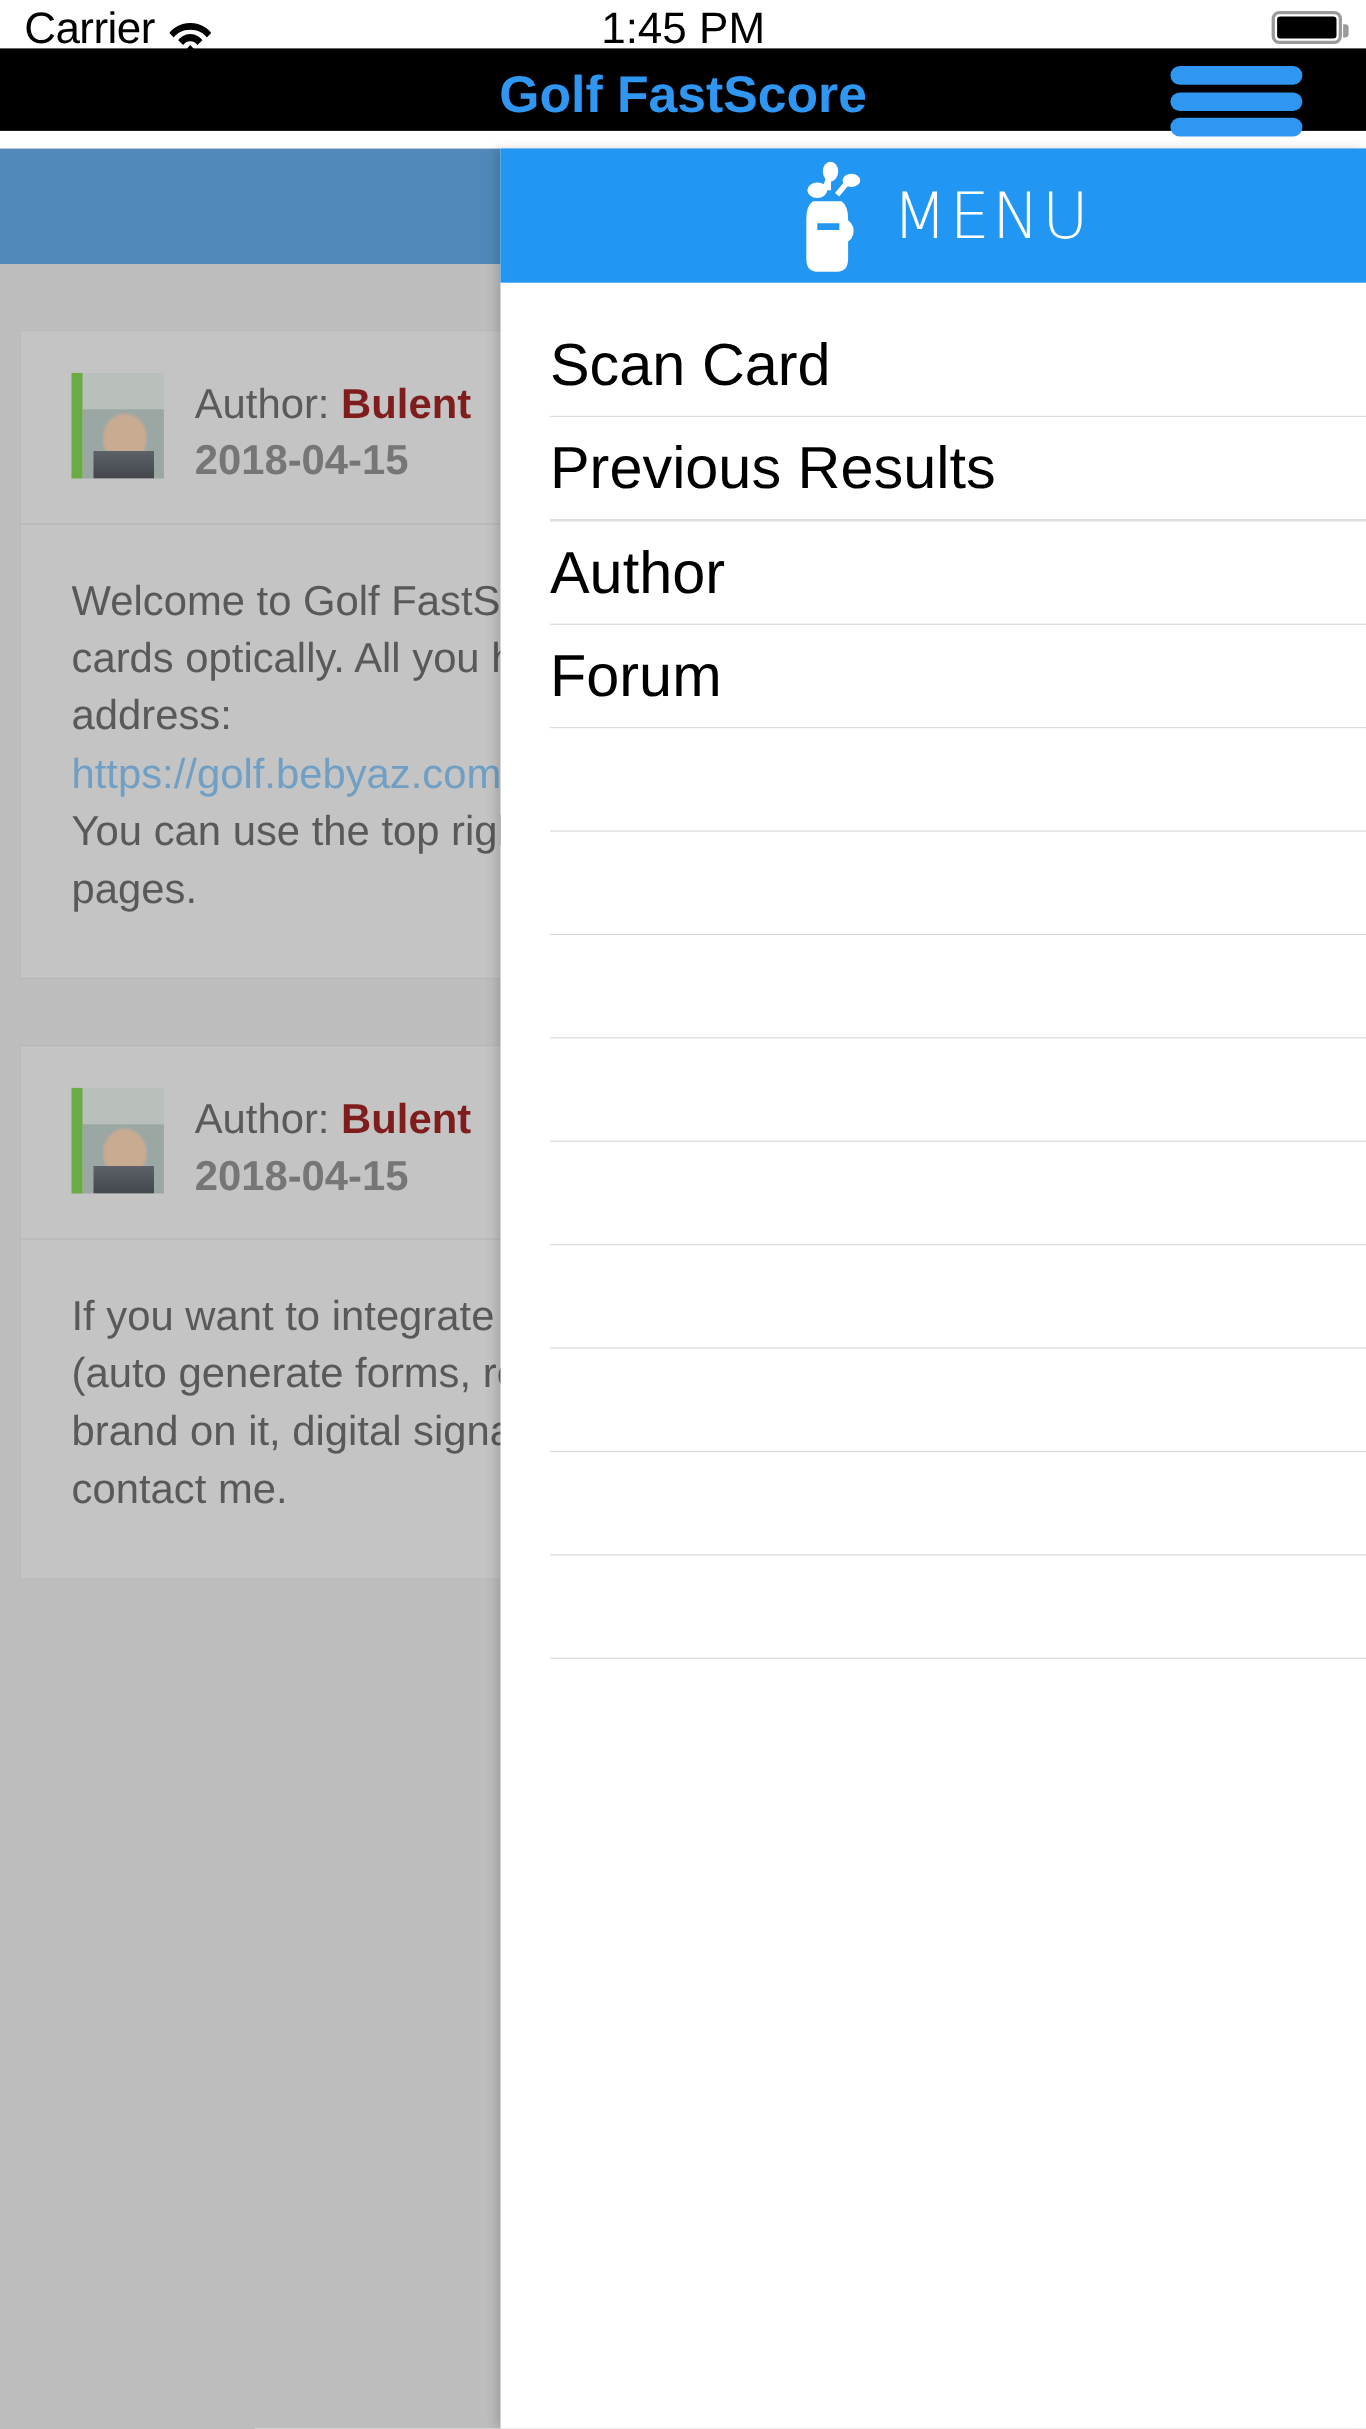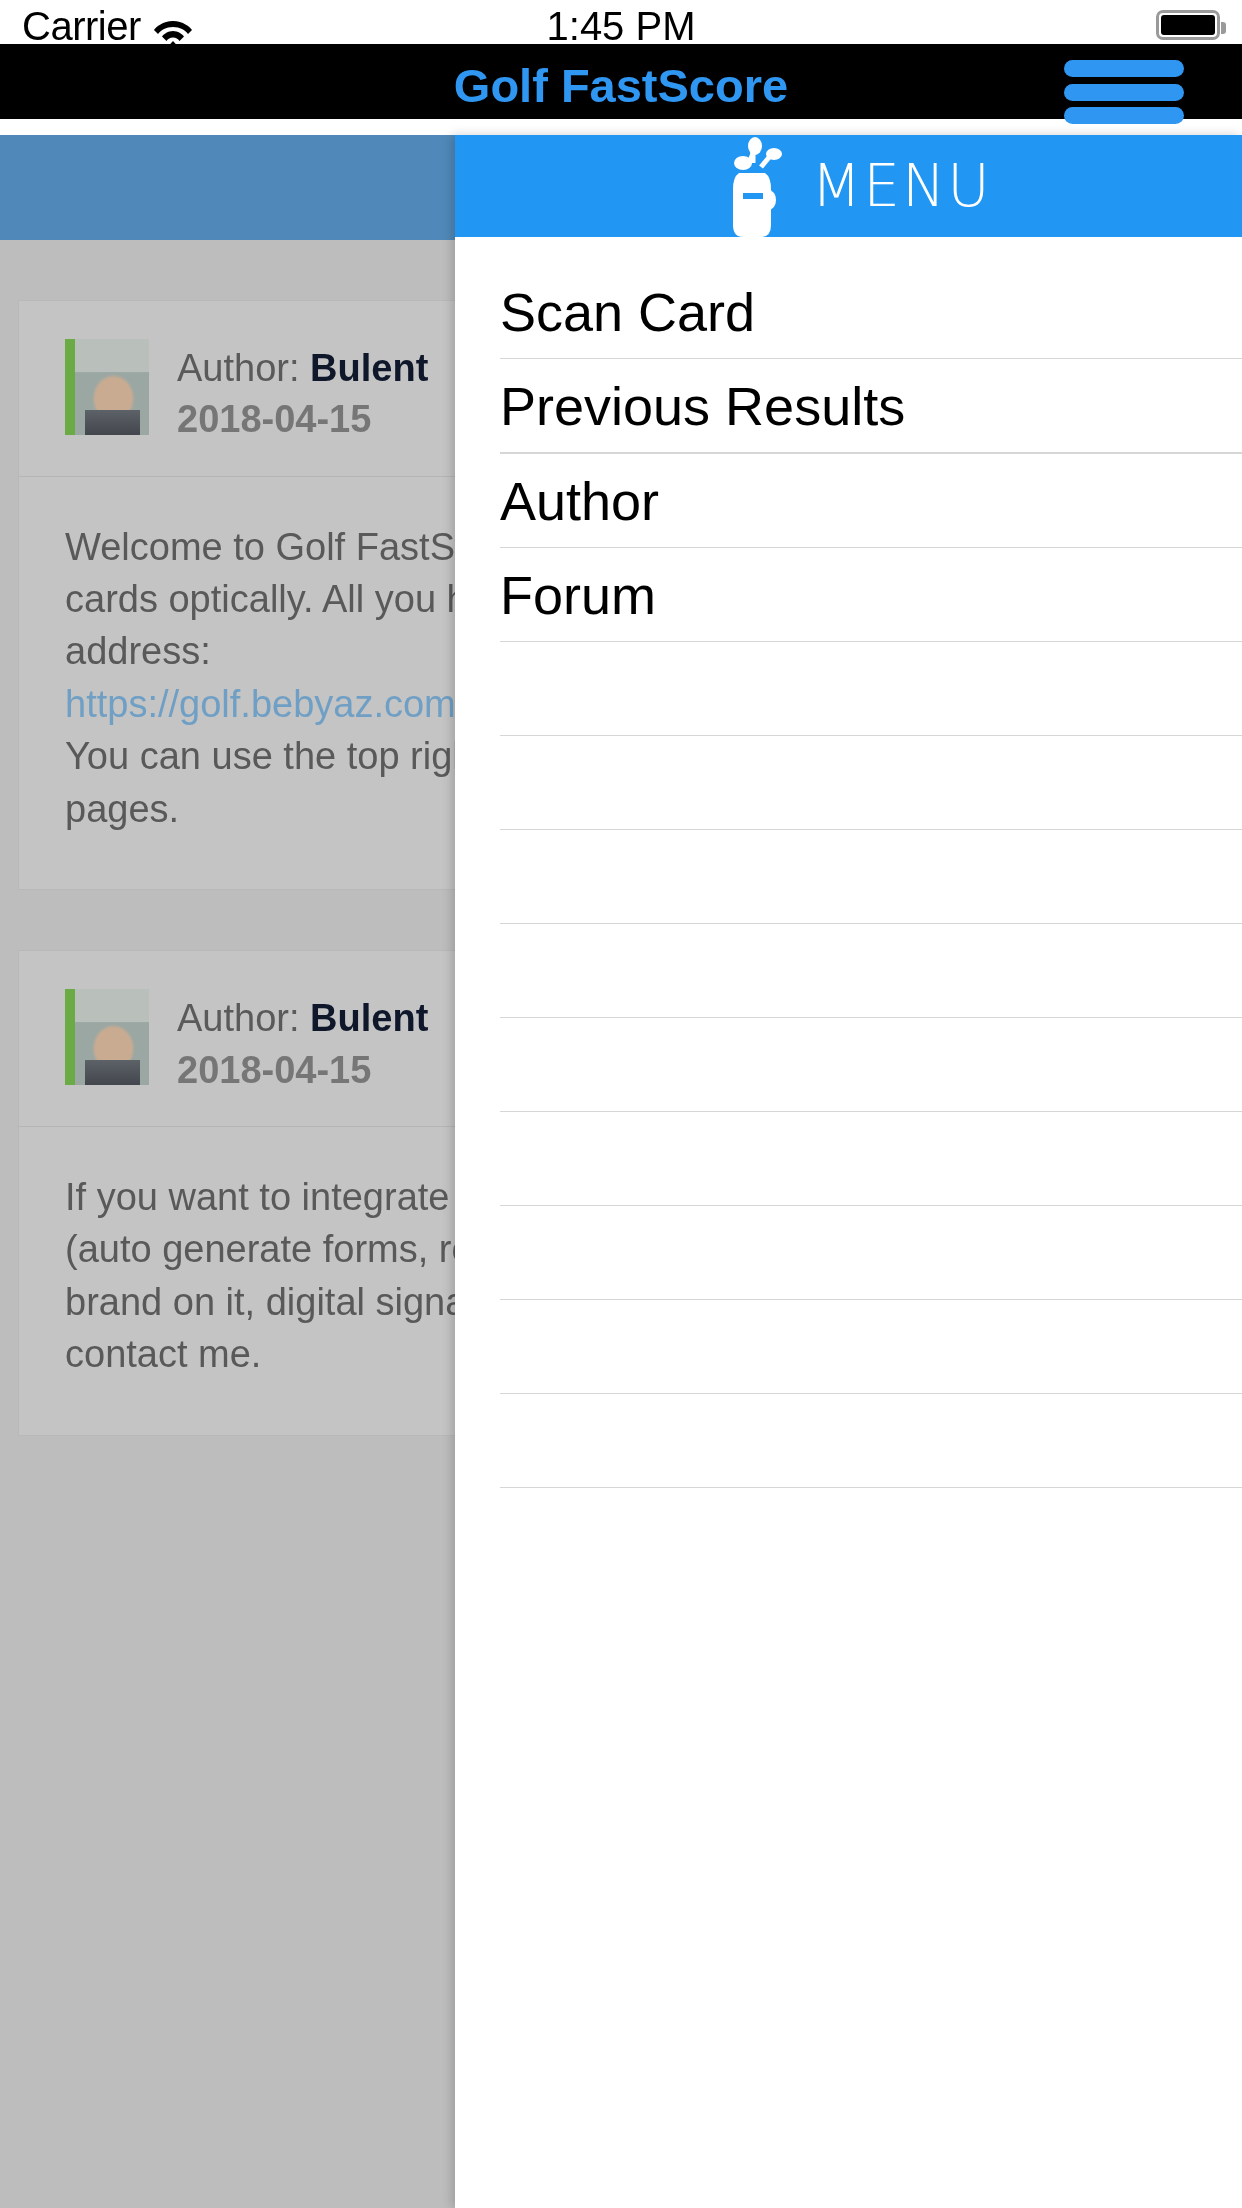--- a/index.html
+++ b/index.html
@@ -83,38 +83,38 @@
       linear-gradient(#b9bfba 0%, #b9bfba 34%, #9aa7a3 35%, #9aa7a3 100%);
     filter:blur(0.4px);
     position:relative; overflow:hidden;
   }
   .avatar::after{
     content:""; position:absolute; left:14%; bottom:0; width:74%; height:26%;
     background:linear-gradient(#5d6168, #43474d);
   }
   .post-meta{ padding-top:4px; }
   .meta-line1{ font-size:38px; color:#5a5a5a; line-height:1.35; }
-  .meta-line1 b{ color:#0f172a; font-weight:bold; }
+  .meta-line1 b{ color:#7f1d1d; font-weight:bold; }
   .meta-date{ font-size:38px; color:#767676; font-weight:bold; line-height:1.35; }
   .post-body{
     padding:44px 46px 54px 46px;
     font-size:38px; line-height:1.38; color:#595959;
   }
   .post-body a{ color:#6f9fc4; text-decoration:none; display:block; }
   .post-body p{ margin:0; }
 
   
   .menu-panel{
     position:absolute; top:135px; right:0;
     width:787px; height:2073px;
     background:#ffffff; z-index:30;
     box-shadow:-3px 0 10px rgba(0,0,0,0.18);
   }
   .menu-header{
-    height:102px; background:#2196f3;
+    height:122px; background:#2196f3;
     display:flex; align-items:center; justify-content:center; gap:10px;
     position:relative; overflow:visible;
   }
   .golf-bag-icon{
     width:96px; height:118px; position:relative; top:6px; flex:0 0 96px;
   }
   .menu-title{
     font-size:58px; color:#ffffff; letter-spacing:2px;
     font-weight:300; line-height:1;
     font-family:"DejaVu Sans", sans-serif;

